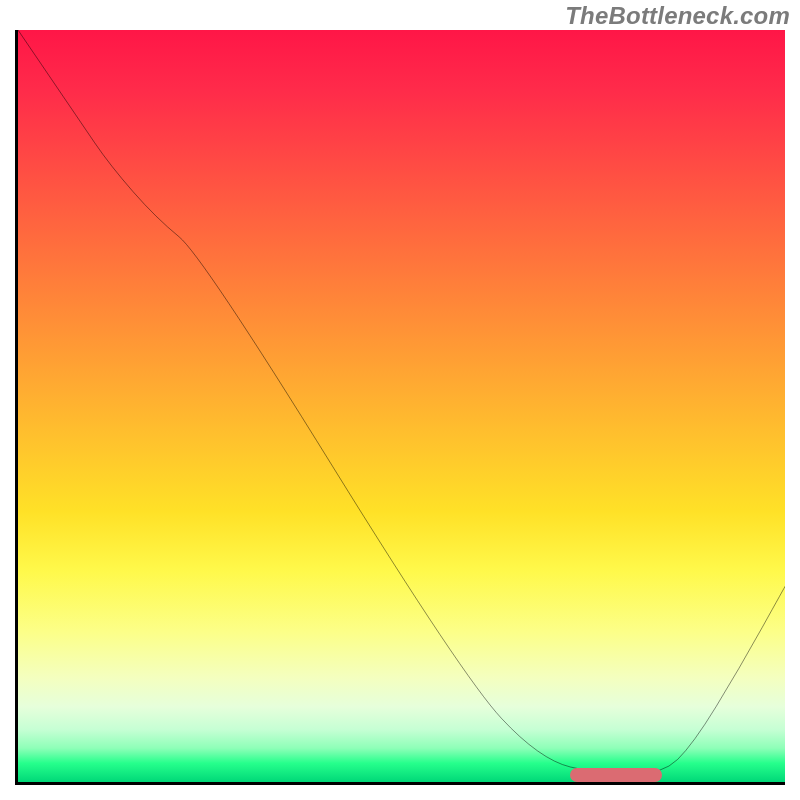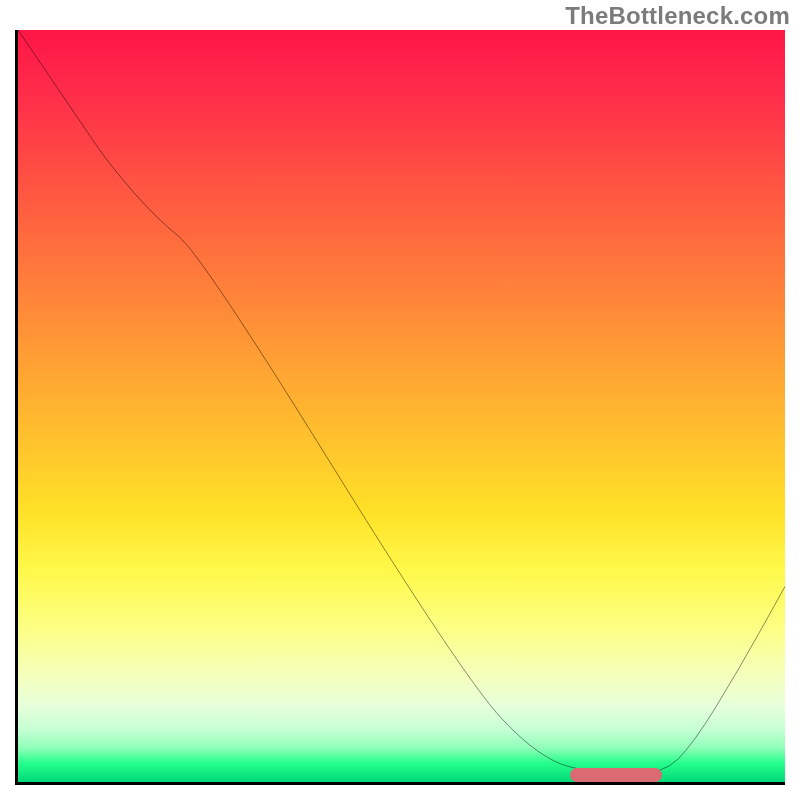--- a/index.html
+++ b/index.html
@@ -8,20 +8,21 @@
     width: 800px;
     height: 800px;
     background: #ffffff;
     font-family: Arial, Helvetica, sans-serif;
     overflow: hidden;
   }
   .stage {
     position: relative;
     width: 800px;
     height: 752px;
+    font-style: italic;
   }
   .watermark {
     position: absolute;
     top: 2px;
     right: 10px;
     font-size: 24px;
     font-weight: bold;
     color: #7b7b7b;
     letter-spacing: 0.2px;
     z-index: 10;

